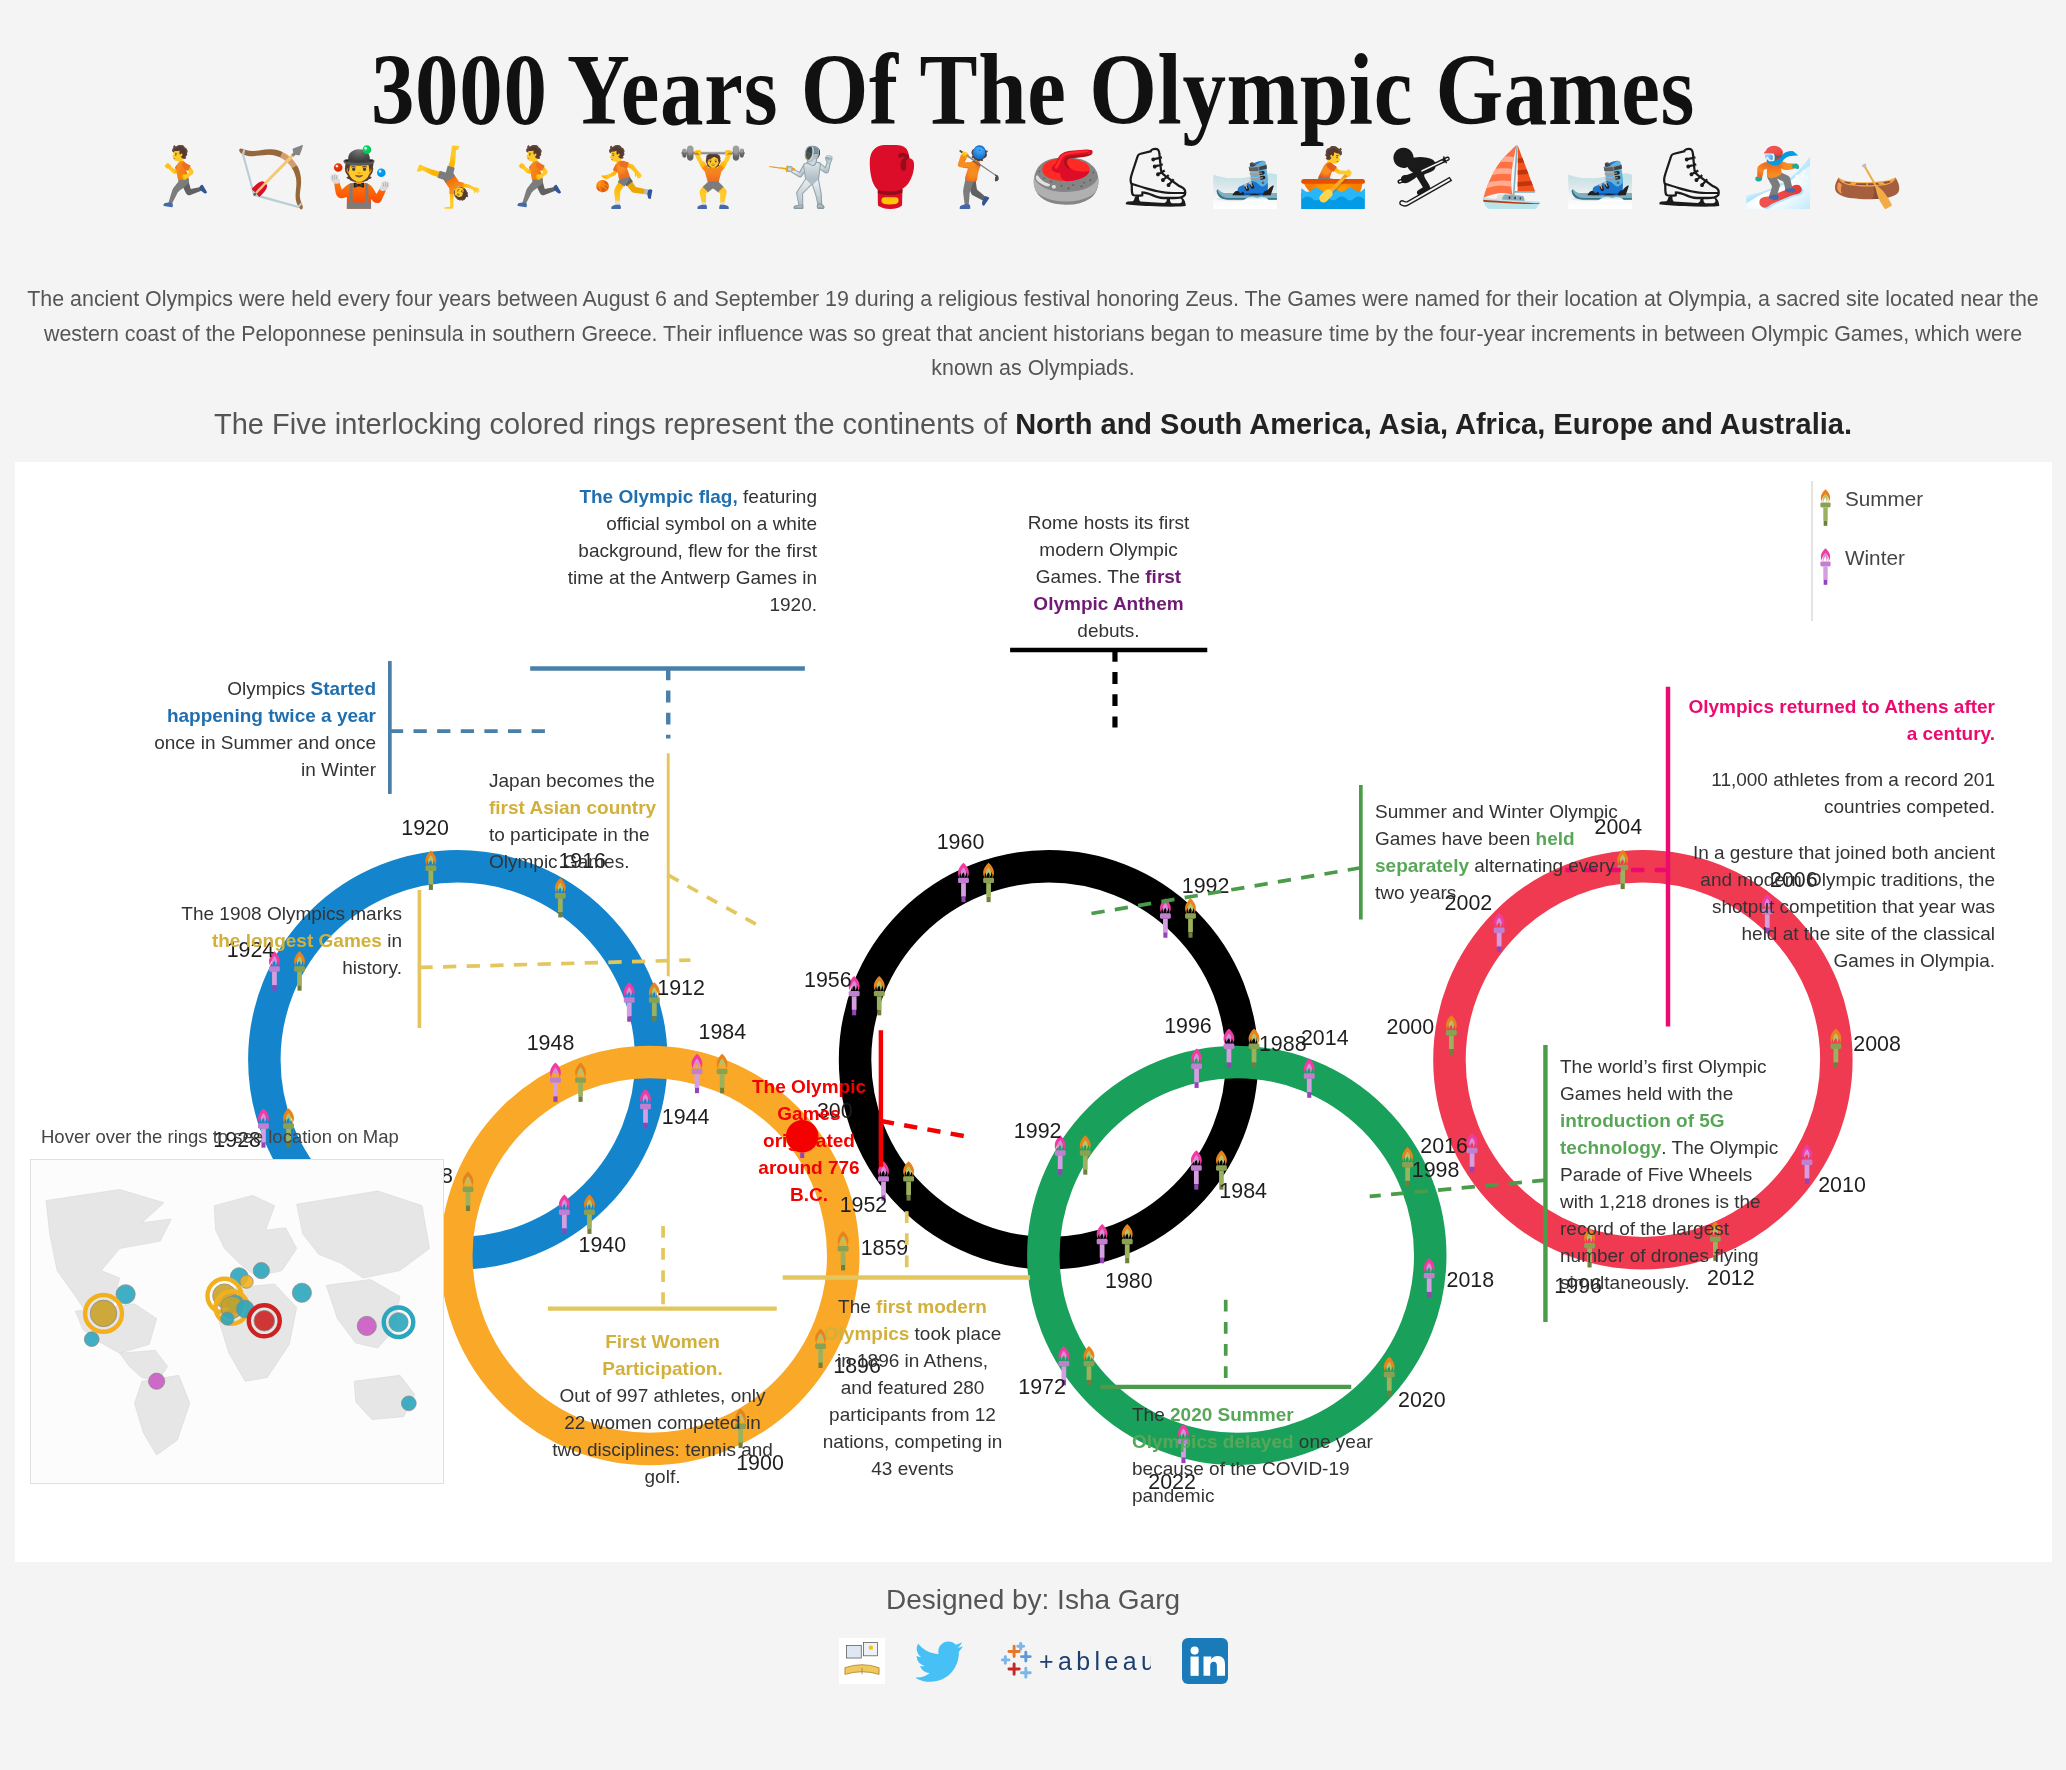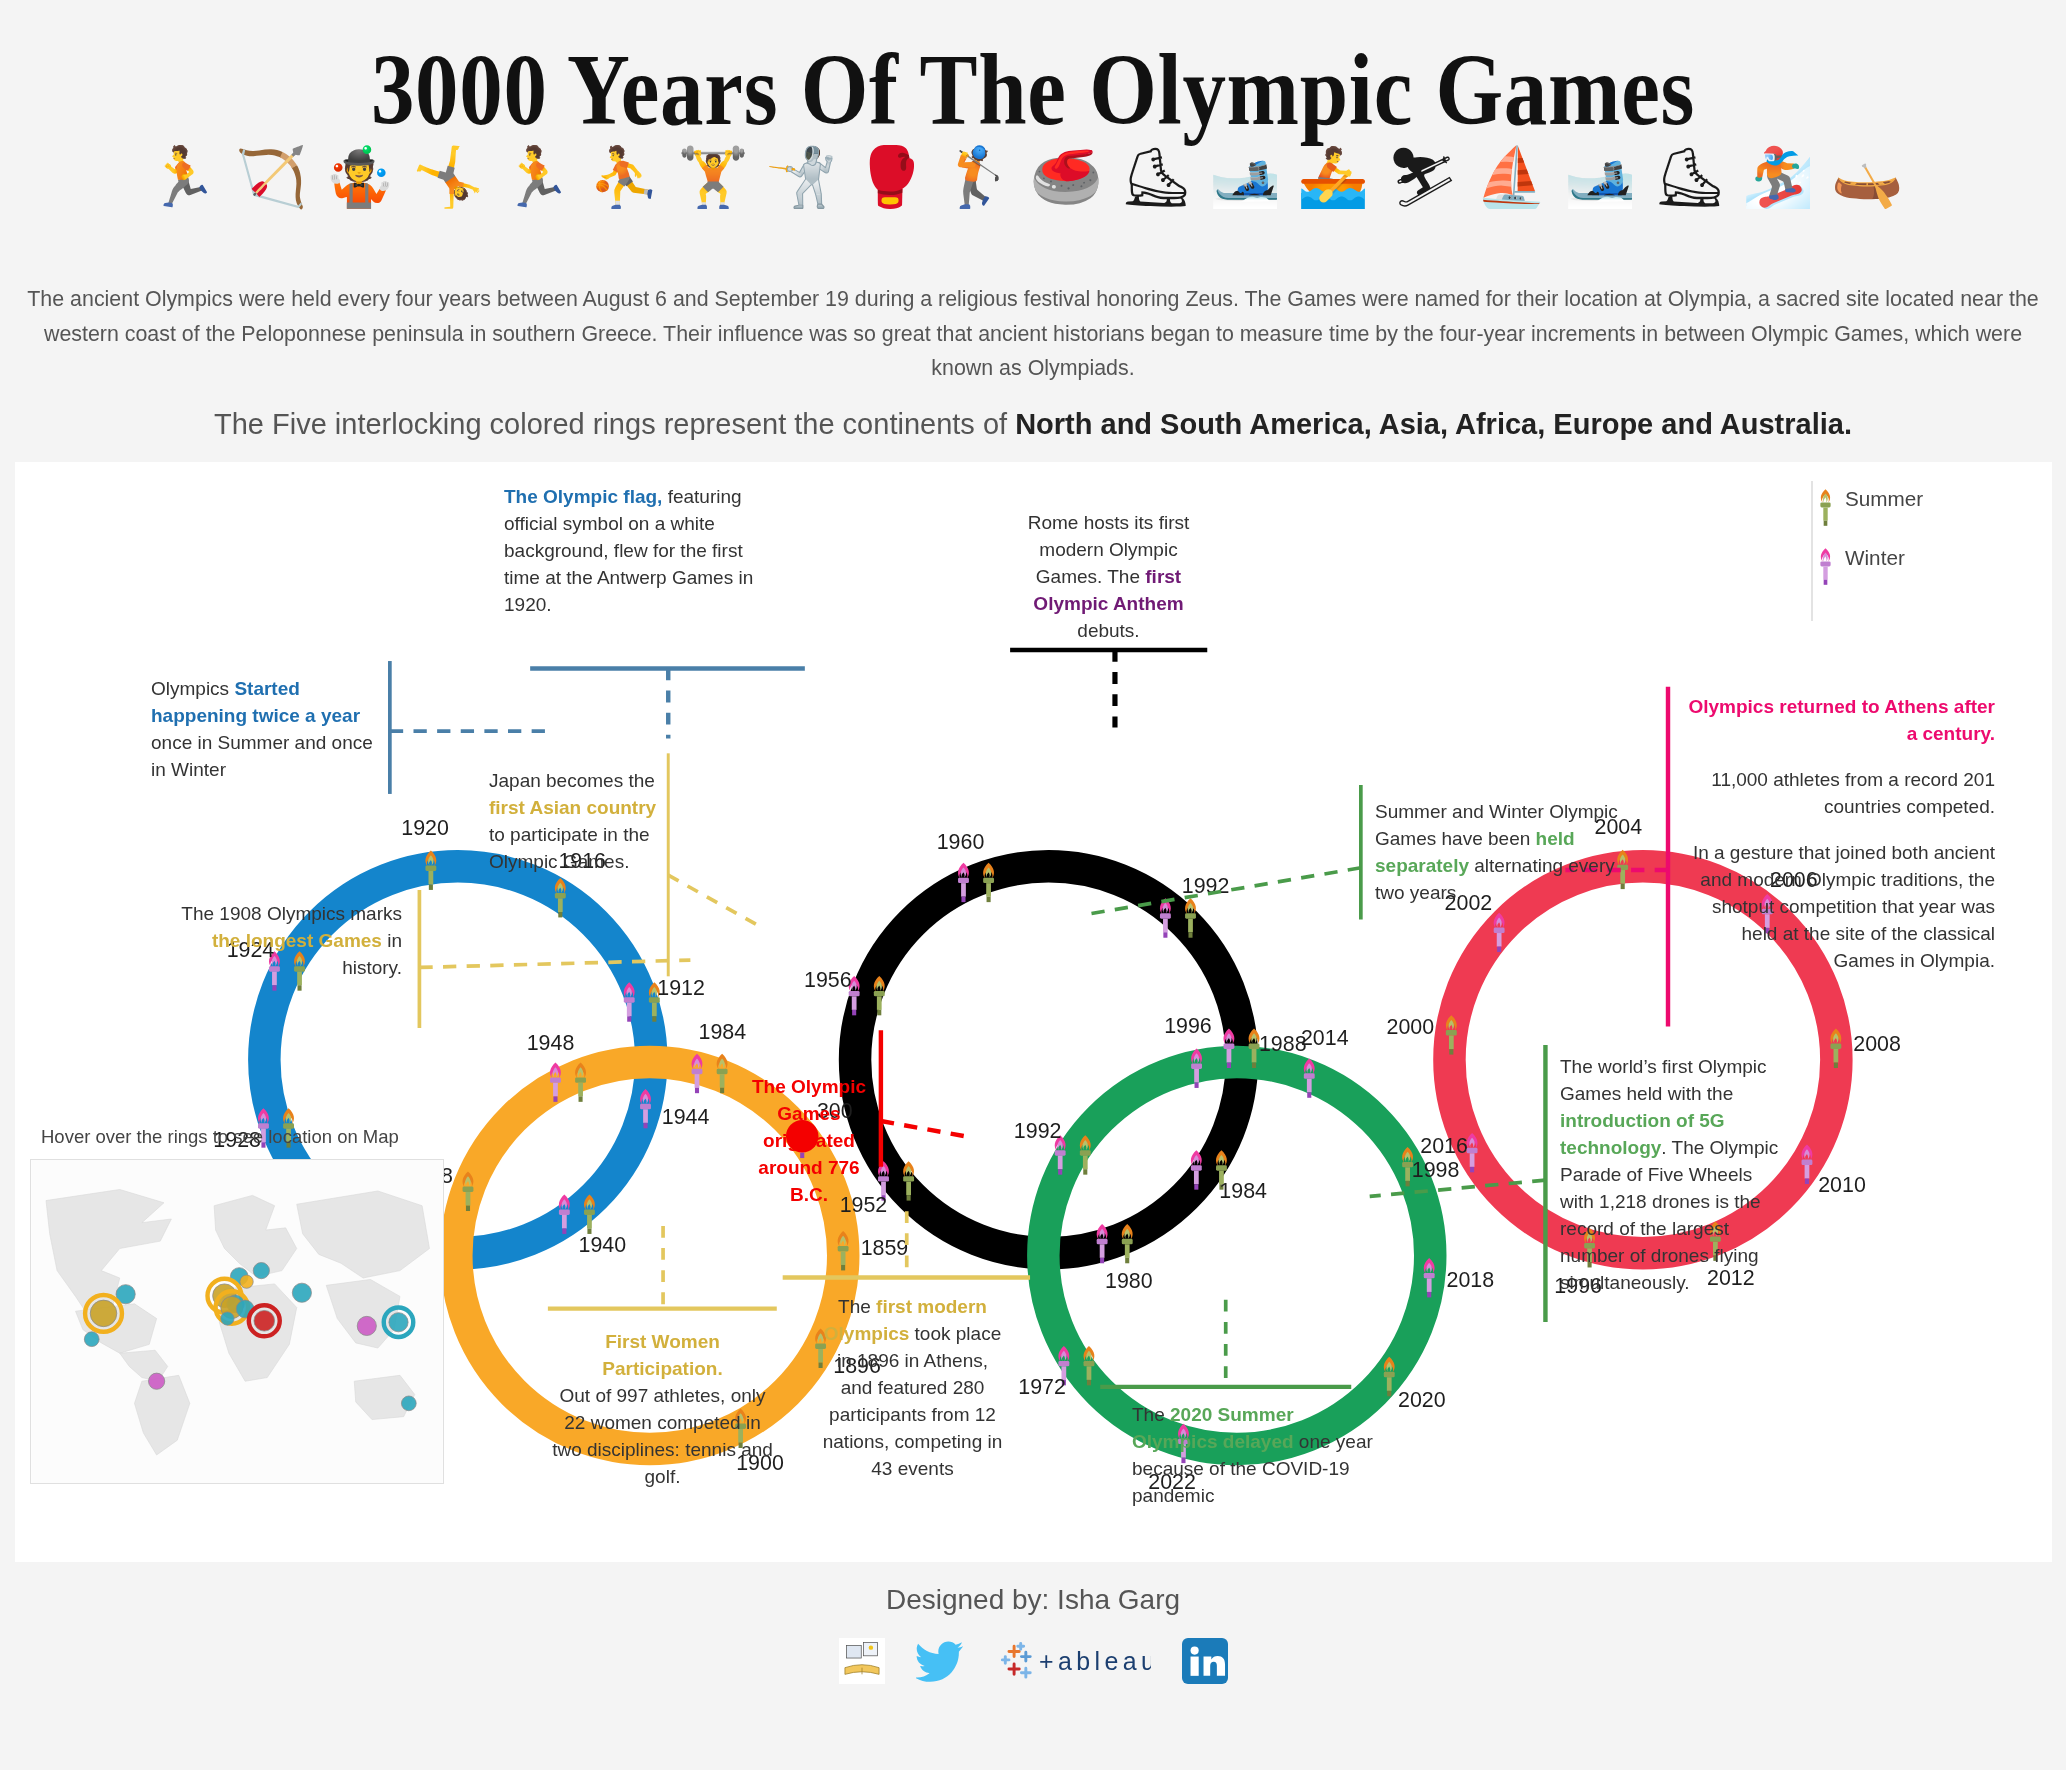--- a/index.html
+++ b/index.html
@@ -617,29 +617,29 @@
   <line x1="1843" y1="1063" x2="1843" y2="1245" stroke="#4a9b4a" stroke-width="5"></line>
   <line x1="1843" y1="1175" x2="1472" y2="1238" stroke="#4a9b4a" stroke-width="5" stroke-dasharray="18 14"></line>
 
   <line x1="2259" y1="930" x2="2259" y2="1390" stroke="#ed0a6e" stroke-width="6"></line>
   <line x1="2259" y1="1178" x2="2120" y2="1178" stroke="#ed0a6e" stroke-width="6" stroke-dasharray="18 14"></line>
 
   <line x1="2093" y1="1415" x2="2093" y2="1790" stroke="#4a9b4a" stroke-width="6"></line>
   <line x1="2093" y1="1598" x2="1855" y2="1620" stroke="#4a9b4a" stroke-width="5" stroke-dasharray="18 14"></line>
 </svg>
 
-<div class="annot" style="left:151px; top:676px; width:225px; text-align:left;">
+<div class="annot" style="left:151px; top:676px; width:225px; text-align:right;">
   <span>Olympics </span><b class="c-blue">Started happening twice a year</b><span> once in Summer and once in Winter</span>
 </div>
 
 <div class="annot" style="left:162px; top:901px; width:240px; text-align:right;">
   <span>The 1908 Olympics marks </span><b class="c-gold">the longest Games</b><span> in history.</span>
 </div>
 
-<div class="annot" style="left:504px; top:484px; width:275px; text-align:left;">
+<div class="annot" style="left:542px; top:484px; width:275px; text-align:right;">
   <b class="c-blue">The Olympic flag,</b>
   <span>featuring official symbol on a white background, flew for the first time at the Antwerp Games in 1920.</span>
 </div>
 
 <div class="annot" style="left:489px; top:768px; width:181px; text-align:left;">
   <span>Japan becomes the </span><b class="c-gold">first Asian country</b><span> to participate in the Olympic Games.</span>
 </div>
 
 <div class="annot" style="left:1012px; top:510px; width:193px; text-align:center;">
   <span>Rome hosts its first modern Olympic Games.</span>

